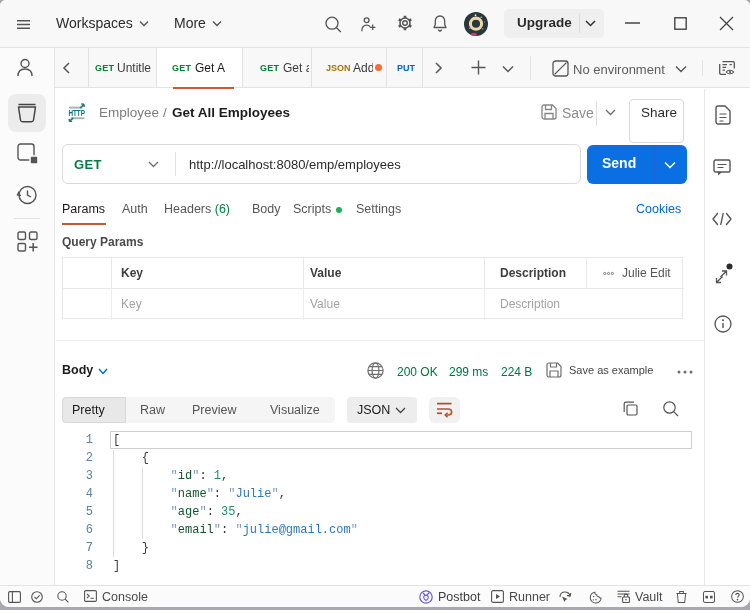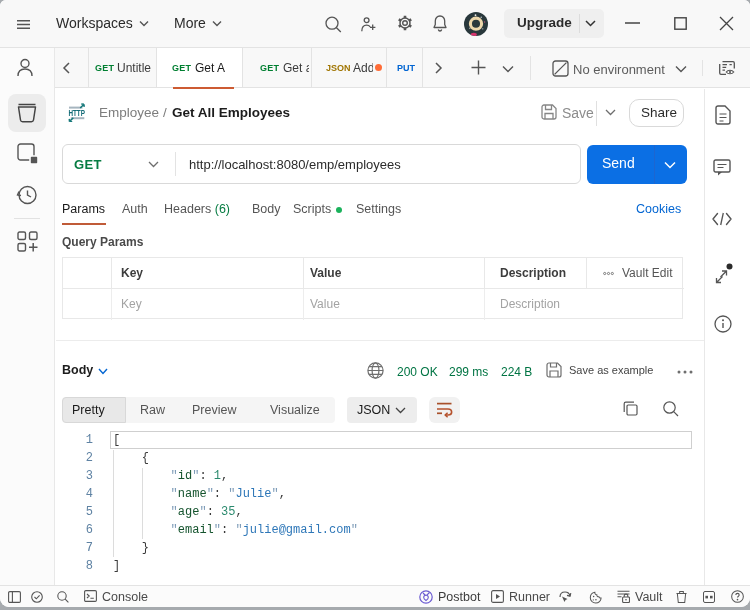--- a/index.html
+++ b/index.html
@@ -240,34 +240,34 @@
     <svg class="abs" style="left:485px;top:15px" width="16" height="16" viewBox="0 0 16 16">
       <path d="M1 3 C1 1.9 1.9 1 3 1 H11.5 L15 4.5 V13 C15 14.1 14.1 15 13 15 H3 C1.9 15 1 14.1 1 13 Z" stroke="#868686" stroke-width="1.3" fill="none"></path>
       <path d="M4.5 1 V5.5 H10.5 V1" stroke="#868686" stroke-width="1.3" fill="none"></path>
       <path d="M4 15 V9.5 H12 V15" stroke="#868686" stroke-width="1.3" fill="none"></path>
     </svg>
     <span class="abs" style="left:506px;top:16px;font-size:14px;color:#8c8c8c">Save</span>
     <span class="abs" style="left:540px;top:12px;width:1px;height:25px;background:#e0e0e0"></span>
     <svg class="abs" style="left:549px;top:20px" width="11" height="7" viewBox="0 0 11 7">
       <path d="M1 1 L5.5 5.5 L10 1" stroke="#6e6e6e" stroke-width="1.3" fill="none"></path>
     </svg>
-    <div class="abs" style="left:573px;top:10px;width:55px;height:28px;border:1px solid #d9d9d9;border-radius:10px;background:#fff">
+    <div class="abs" style="left:573px;top:10px;width:55px;height:44px;border:1px solid #d9d9d9;border-radius:4px;background:#fff">
       <span class="abs" style="left:11px;top:5px;font-size:13.5px;color:#2b2b2b">Share</span>
     </div>
 
     <div class="abs" style="left:6px;top:55px;width:519px;height:40px;border:1px solid #d9d9d9;border-radius:6px;background:#fff">
       <span class="abs" style="left:11px;top:12px;font-size:13px;font-weight:bold;color:#077c43;letter-spacing:0.3px">GET</span>
       <svg class="abs" style="left:85px;top:16px" width="11" height="7" viewBox="0 0 11 7">
         <path d="M1 1 L5.5 5.5 L10 1" stroke="#6e6e6e" stroke-width="1.3" fill="none"></path>
       </svg>
       <span class="abs" style="left:112px;top:7px;width:1px;height:24px;background:#e3e3e3"></span>
       <span class="abs" style="left:126px;top:12px;font-size:13px;color:#2b2b2b">http://localhost:8080/emp/employees</span>
     </div>
     <div class="abs" style="left:531px;top:56px;width:100px;height:39px;border-radius:6px;background:#0b6fe4">
-      <span class="abs" style="left:15px;top:10px;font-size:14px;font-weight:normal;color:#fff">Send</span>
+      <span class="abs" style="left:15px;top:10px;font-size:14px;font-weight:bold;color:#fff">Send</span>
       <span class="abs" style="left:67px;top:0;width:1px;height:39px;background:#1d66d0"></span>
       <svg class="abs" style="left:77px;top:16px" width="12" height="8" viewBox="0 0 12 8">
         <path d="M1 1.5 L6 6.5 L11 1.5" stroke="#fff" stroke-width="1.5" fill="none"></path>
       </svg>
     </div>
 
     <div class="abs" style="left:0;top:113px;font-size:12.5px;color:#555;width:648px;height:17px">
       <span class="abs" style="left:6px;color:#1a1a1a">Params</span>
       <span class="abs" style="left:66px">Auth</span>
       <span class="abs" style="left:108px">Headers <span style="color:#077c43">(6)</span></span>
@@ -287,21 +287,21 @@
         <span class="abs" style="left:421px;top:0;width:1px;height:31px;background:#e8e8e8"></span>
         <span class="abs" style="left:523px;top:0;width:1px;height:31px;background:#e8e8e8"></span>
         <span class="abs" style="left:58px;top:8px;font-size:12px;font-weight:600;color:#3d3d3d">Key</span>
         <span class="abs" style="left:247px;top:8px;font-size:12px;font-weight:600;color:#3d3d3d">Value</span>
         <span class="abs" style="left:437px;top:8px;font-size:12px;font-weight:600;color:#3d3d3d">Description</span>
         <svg class="abs" style="left:540px;top:13px" width="11" height="5" viewBox="0 0 11 5">
           <circle cx="1.7" cy="2.5" r="1.1" stroke="#6e6e6e" stroke-width="0.9" fill="none"></circle>
           <circle cx="5.5" cy="2.5" r="1.1" stroke="#6e6e6e" stroke-width="0.9" fill="none"></circle>
           <circle cx="9.3" cy="2.5" r="1.1" stroke="#6e6e6e" stroke-width="0.9" fill="none"></circle>
         </svg>
-        <span class="abs" style="left:559px;top:8px;font-size:12px;color:#555">Vault Edit</span>
+        <span class="abs" style="left:559px;top:8px;font-size:12px;color:#555">Julie Edit</span>
       </div>
       <div class="abs" style="left:0;top:31px;width:621px;height:31px">
         <span class="abs" style="left:48px;top:0;width:1px;height:31px;background:#ededed"></span>
         <span class="abs" style="left:240px;top:0;width:1px;height:31px;background:#ededed"></span>
         <span class="abs" style="left:421px;top:0;width:1px;height:31px;background:#ededed"></span>
         <span class="abs" style="left:58px;top:8px;font-size:12px;color:#a3a3a3">Key</span>
         <span class="abs" style="left:247px;top:8px;font-size:12px;color:#a3a3a3">Value</span>
         <span class="abs" style="left:437px;top:8px;font-size:12px;color:#a3a3a3">Description</span>
       </div>
     </div>

